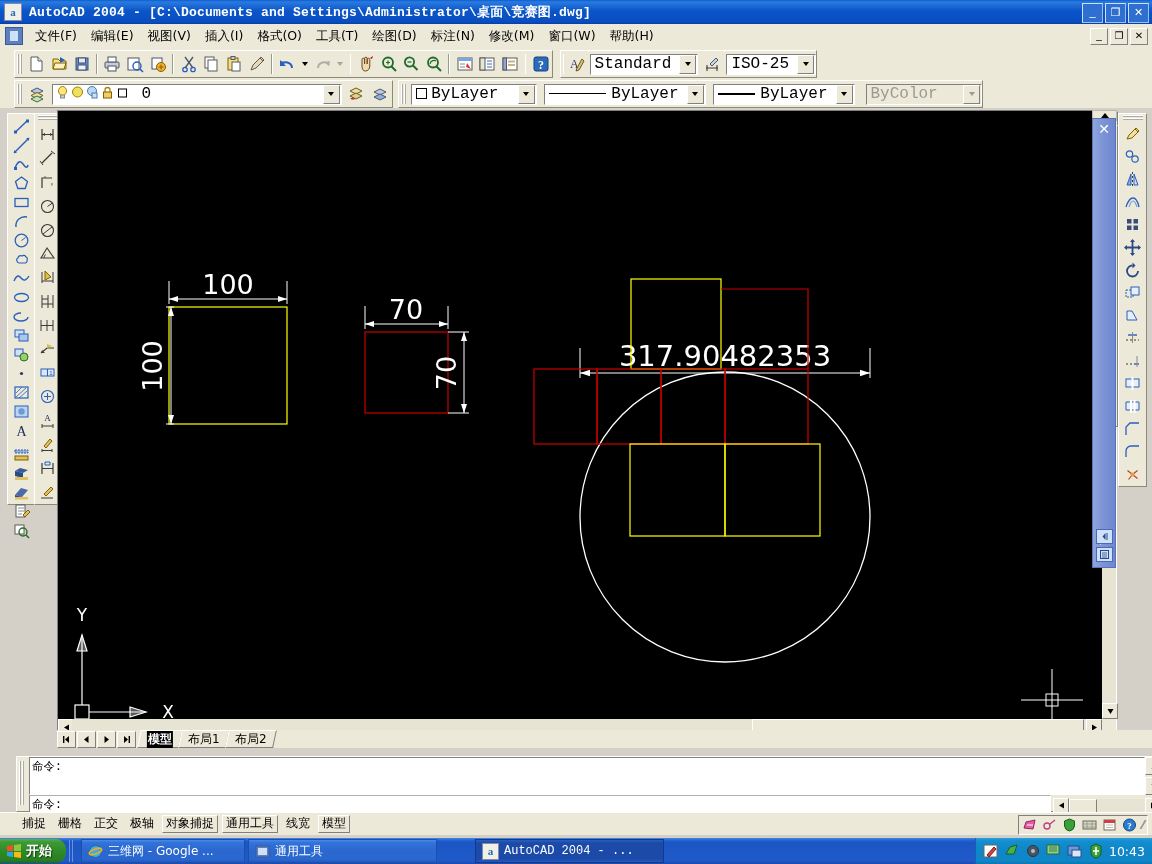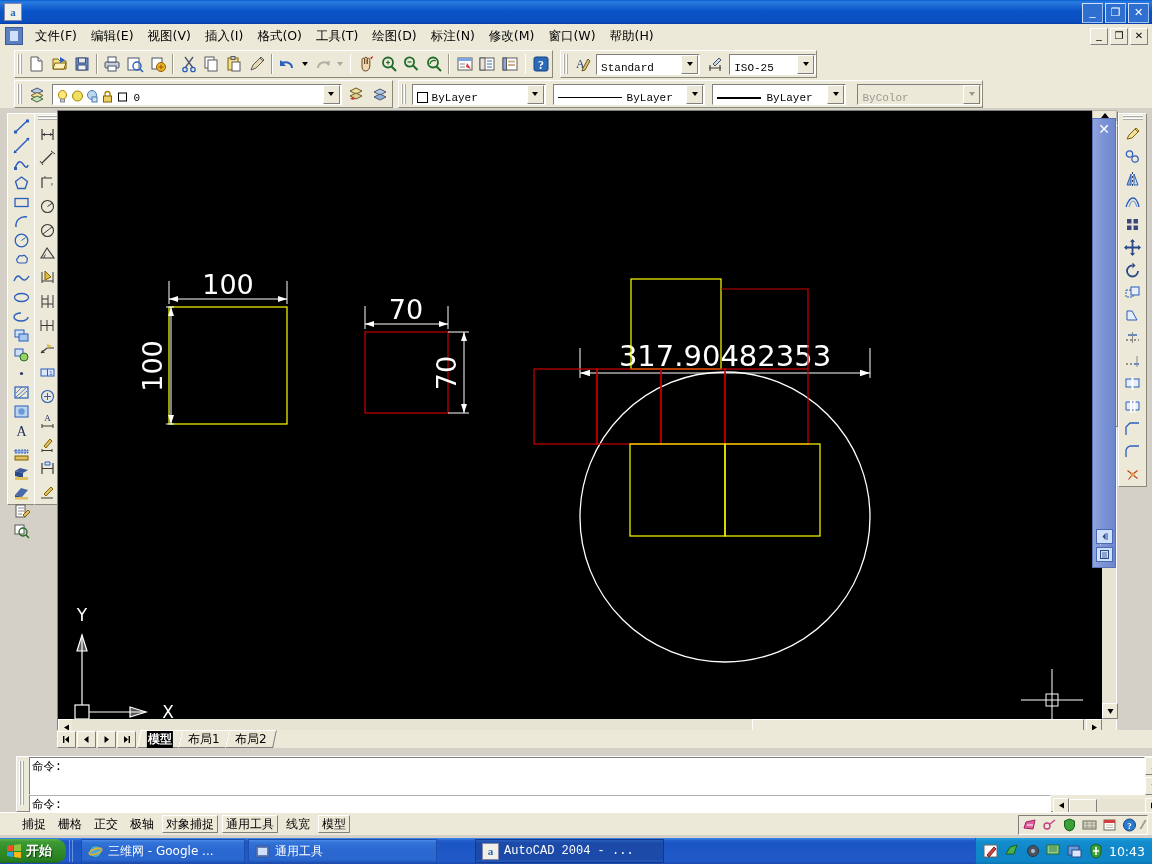--- a/index.html
+++ b/index.html
@@ -63,22 +63,22 @@
   }
   .tbtn{
     width:22px;height:22px;margin:0 1px;display:flex;align-items:center;justify-content:center;
     border:1px solid transparent;
   }
   .tbtn svg{display:block;}
   .tsep{width:1px;height:20px;margin:0 3px;background:#9a9a8a;border-right:1px solid #fff;}
 
   .combo{
     height:19px;background:#fff;border:1px solid;
-    border-color:#808080 #fff #fff #808080;display:flex;align-items:flex-end;
-    font-size:11px;font-family:"Liberation Mono",monospace;position:relative;
+    border-color:#808080 #fff #fff #808080;display:flex;align-items:flex-start;
+    font-size:16px;font-family:"Liberation Mono",monospace;position:relative;gap:8px;
   }
   .combo .txt{padding-left:4px;white-space:nowrap;overflow:hidden;flex:1;}
   .combo .arrow{
     width:15px;height:17px;margin:0 1px 0 0;background:#ece9d8;
     border:1px solid;border-color:#fff #808080 #808080 #fff;
     display:flex;align-items:center;justify-content:center;
   }
   .combo.disabled{background:#ece9d8;color:#9a9a92;}
   .combo.disabled .arrow{color:#9a9a92;}
   .tri-d{width:0;height:0;border-left:3.5px solid transparent;border-right:3.5px solid transparent;border-top:4px solid #000;}
@@ -138,21 +138,21 @@
   
   .statusbar{position:absolute;left:0;top:812px;width:1152px;height:22px;background:#ece9d8;
     display:flex;align-items:center;border-top:1px solid #fff;}
   .coords{
     margin-left:6px;width:240px;height:16px;background:#ece9d8;
     border:1px solid;border-color:#808080 #fff #fff #808080;
     font-family:"Liberation Mono",monospace;font-size:11.5px;line-height:16px;padding-left:4px;
   }
   .sbtn{
     margin-left:4px;height:16px;padding:0 3px;font-size:12px;line-height:16px;
-    font-family:Liberation Sans, sans-serif;background:#ece9d8;
+    font-family:Liberation Mono, monospace;background:#ece9d8;
   }
   .sbtn.out{border:1px solid;border-color:#fff #808080 #808080 #fff;}
   .sbtn.flat{border:1px solid #ece9d8;}
   .tray{position:absolute;right:4px;top:2px;height:18px;display:flex;align-items:center;
     border:1px solid;border-color:#808080 #fff #fff #808080;padding:0 3px;gap:5px;}
 
   
   .taskbar{position:absolute;left:0;top:838px;width:1152px;height:26px;
     background:linear-gradient(to bottom,#3f88e8 0%,#2463cf 9%,#1c55c4 18%,#2059c8 88%,#1a4bb0 100%);
     display:flex;align-items:center;}
@@ -195,20 +195,21 @@
 
   .dwgtext{font-family:"DejaVu Sans","Liberation Sans",sans-serif;}
 </style>
 </head>
 <body>
 
 <div class="app">
 
   <div class="titlebar">
     <div class="title-ico">a</div>
+    <div class="title-text">AutoCAD 2004 - [C:\Documents and Settings\Administrator\桌面\竞赛图.dwg]</div>
     <div class="wbtns">
       <div class="wbtn">_</div>
       <div class="wbtn">❐</div>
       <div class="wbtn">✕</div>
     </div>
   </div>
 
   <div class="menubar">
     <div class="menu-ico"></div>
     <div class="mi">文件(F)</div>

